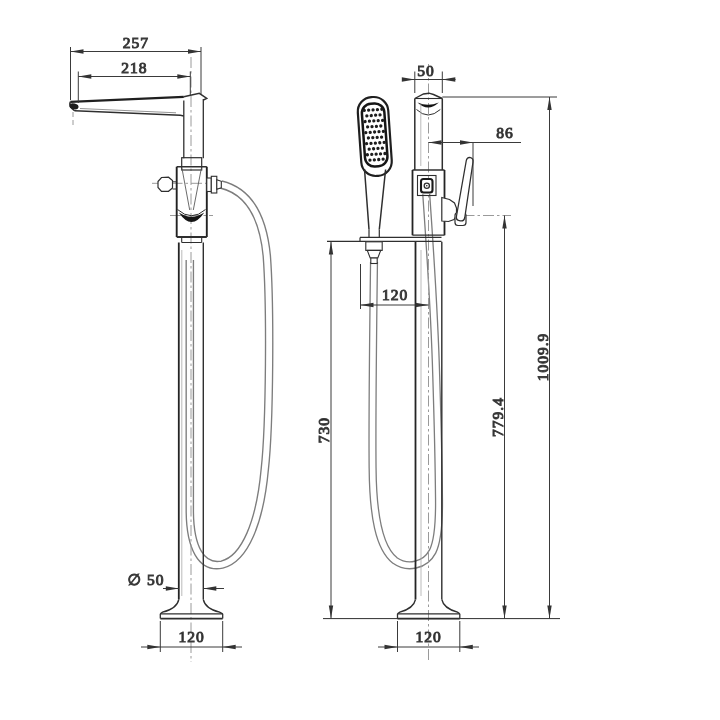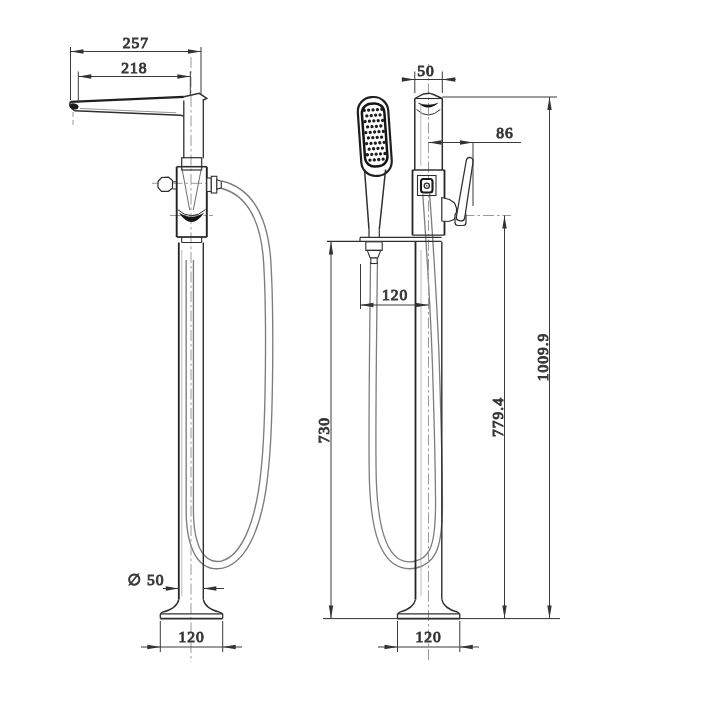--- a/index.html
+++ b/index.html
@@ -1,16 +1,16 @@
 <!DOCTYPE html>
 <html><head>
 <meta charset="utf-8">
 <style>
   html,body{margin:0;padding:0;background:#ffffff;}
-  .stage{width:720px;height:720px;background:#fff;position:relative;overflow:hidden;}
+  .stage{width:720px;height:720px;background:#fff;position:relative;overflow:hidden;border-radius:12px;}
   svg{display:block;}
   .dim-text{
     font-family:"Liberation Serif","DejaVu Serif",serif;
     font-size:15.5px;
     fill:#1f1f1f;
     letter-spacing:1px;
   }
 </style>
 </head>
 <body>

